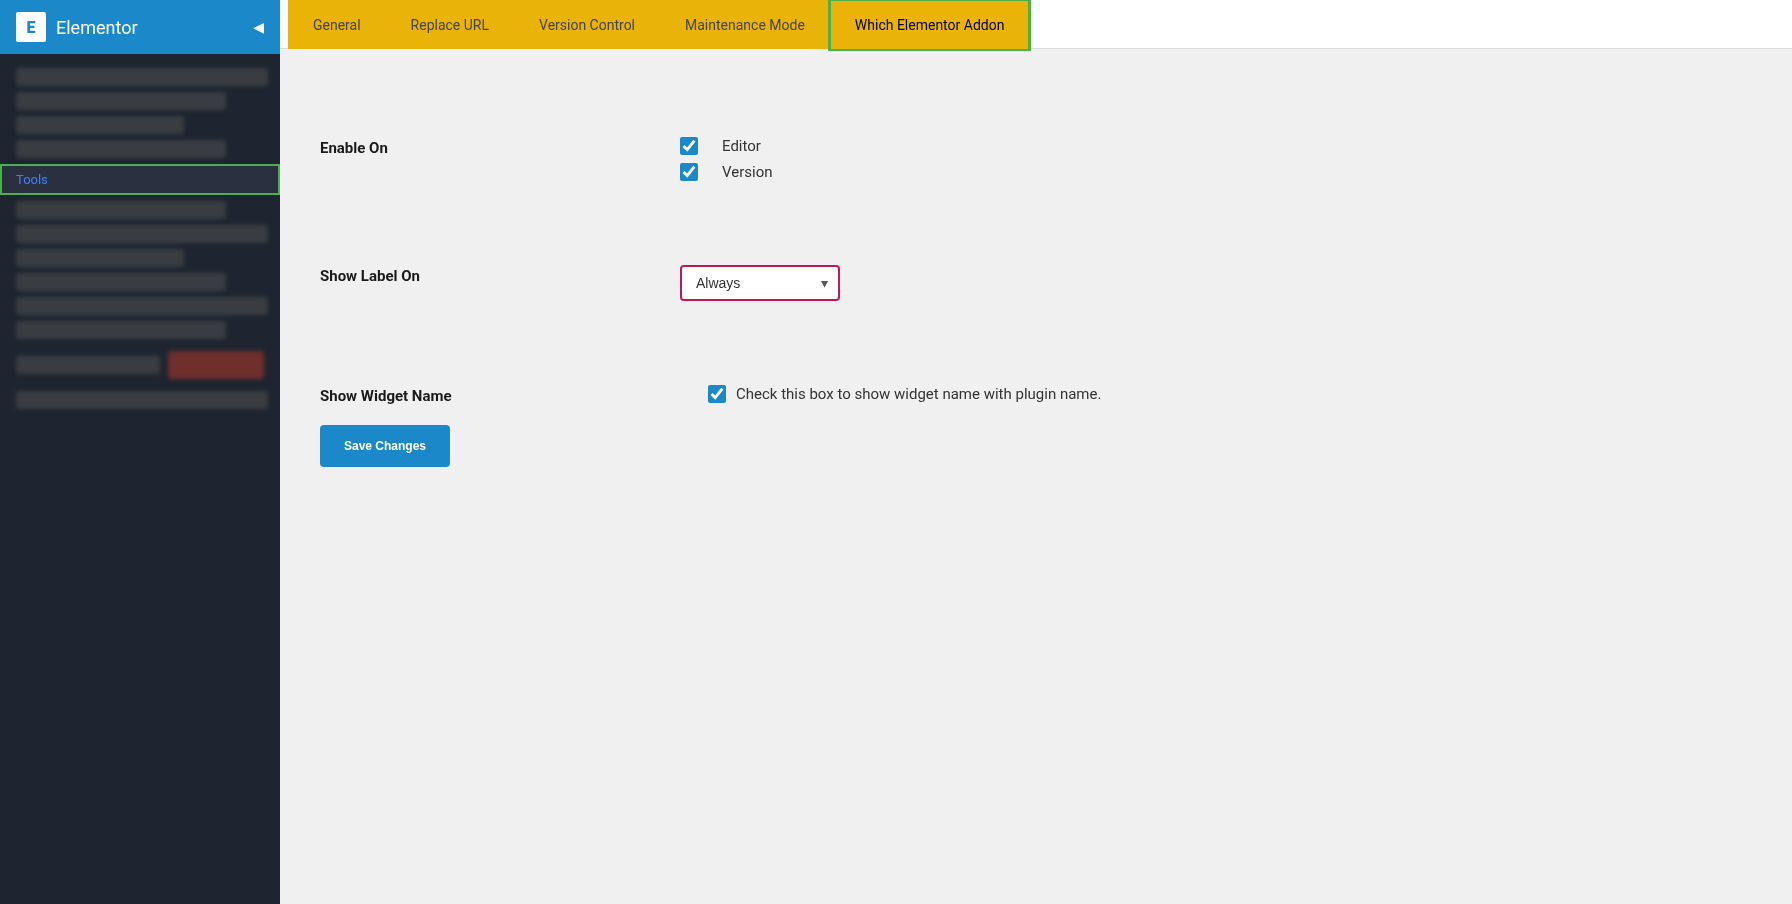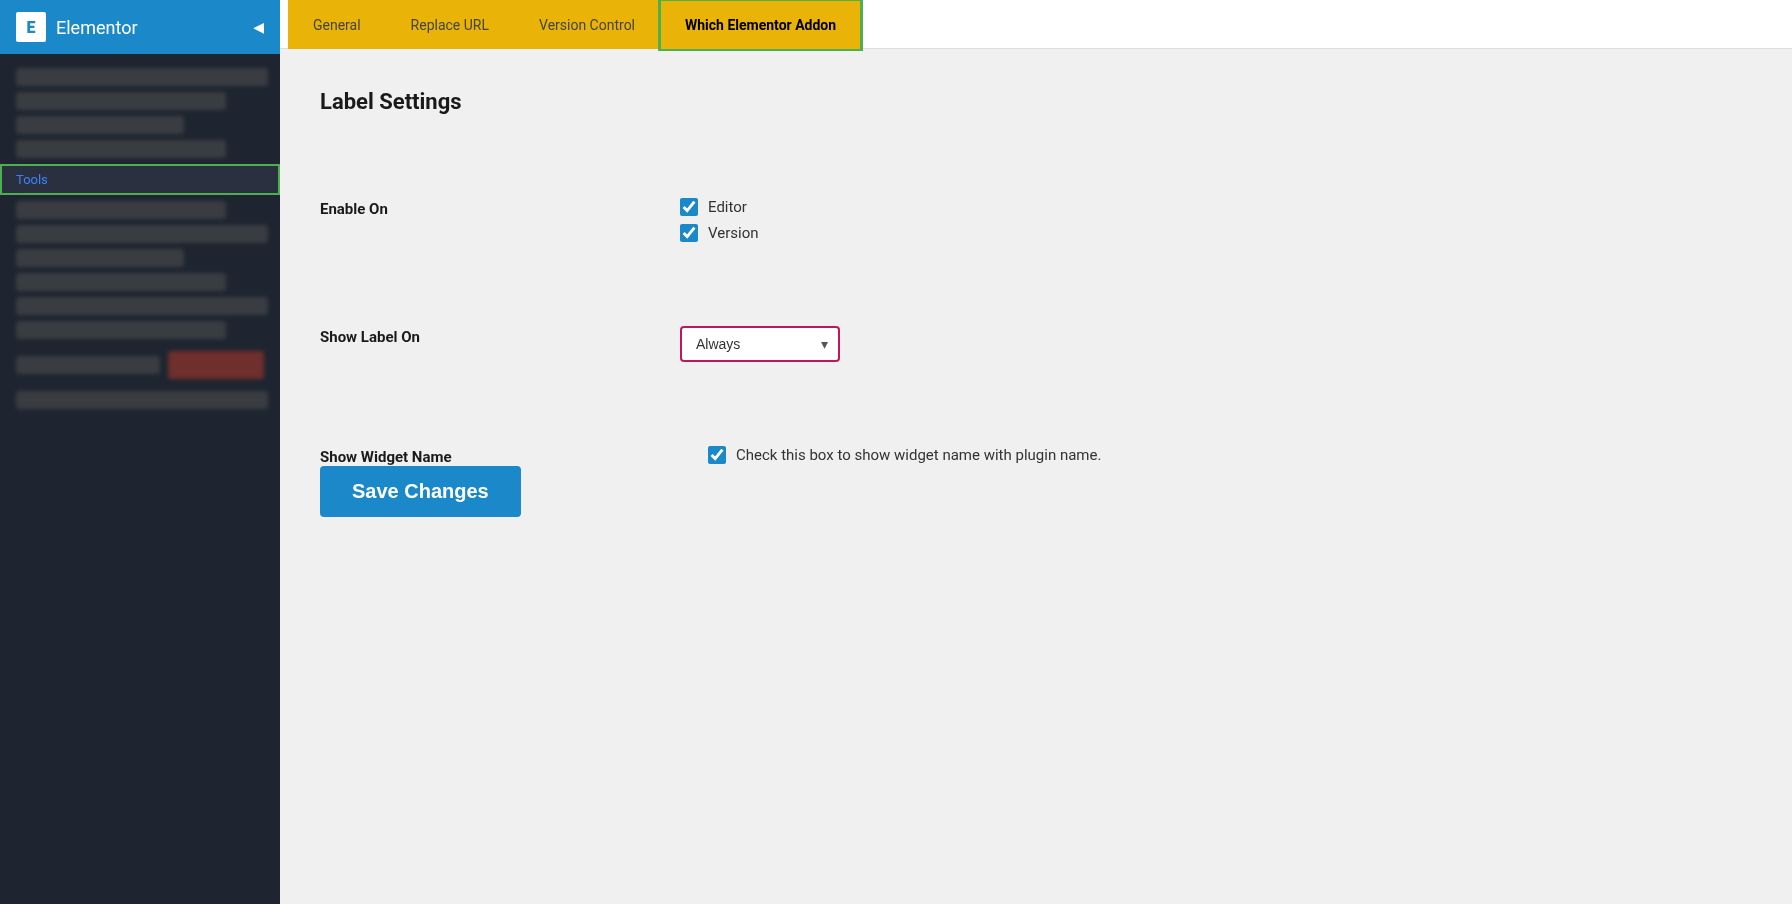--- a/index.html
+++ b/index.html
@@ -94,21 +94,21 @@
       color: #444;
       cursor: pointer;
       border: 1px solid transparent;
       border-bottom: none;
       margin-bottom: -1px;
       background: #eab308;
     }
     .tab.active {
       border-color: #4caf50;
       color: #000;
-      font-weight: 700;
+      font-weight: 400;
       outline: 2px solid #4caf50;
     }
 
     
     .content {
       flex: 1;
       padding: 40px 40px;
       overflow-y: auto;
     }
 
@@ -140,21 +140,21 @@
       padding-top: 2px;
     }
     .setting-control {
       display: flex;
       flex-direction: column;
       gap: 8px;
     }
     .checkbox-row {
       display: flex;
       align-items: center;
-      gap: 10px;
+      gap: 24px;
       font-size: 15px;
       color: #333;
     }
     .checkbox-input {
       width: 18px;
       height: 18px;
       accent-color: #1a88c9;
       cursor: pointer;
     }
     .select-wrapper {
@@ -191,24 +191,25 @@
       font-size: 15px;
       color: #333;
       padding-left: 28px;
     }
 
     .save-btn {
       background: #1a88c9;
       color: white;
       border: none;
       border-radius: 4px;
-      padding: 14px 32px;
-      font-size: 20px;
+      padding: 14px 24px;
+      font-size: 12px;
       font-weight: 600;
       cursor: pointer;
+      margin-top: 20px;
     }
   </style>
 </head>
 <body>
 
 <nav class="sidebar">
   <div class="sidebar-header">
     <div class="sidebar-logo-box">
       <span>E</span>
     </div>
@@ -245,27 +246,29 @@
   <div class="tabs">
     <div class="tab">
       <span>General</span>
     </div>
     <div class="tab">
       <span>Replace URL</span>
     </div>
     <div class="tab">
       <span>Version Control</span>
     </div>
+    <div class="tab">
+      <span>Maintenance Mode</span>
+    </div>
     <div class="tab active">
       <span>Which Elementor Addon</span>
     </div>
   </div>
 
   <div class="content">
-    <h2 class="section-title">Label Settings</h2>
 
     <div class="settings-grid">
 
       <div class="setting-row">
         <div class="setting-label">Enable On</div>
         <div class="setting-control">
           <label class="checkbox-row">
             <input type="checkbox" class="checkbox-input" checked="" style="">
             <span>Editor</span>
           </label>

